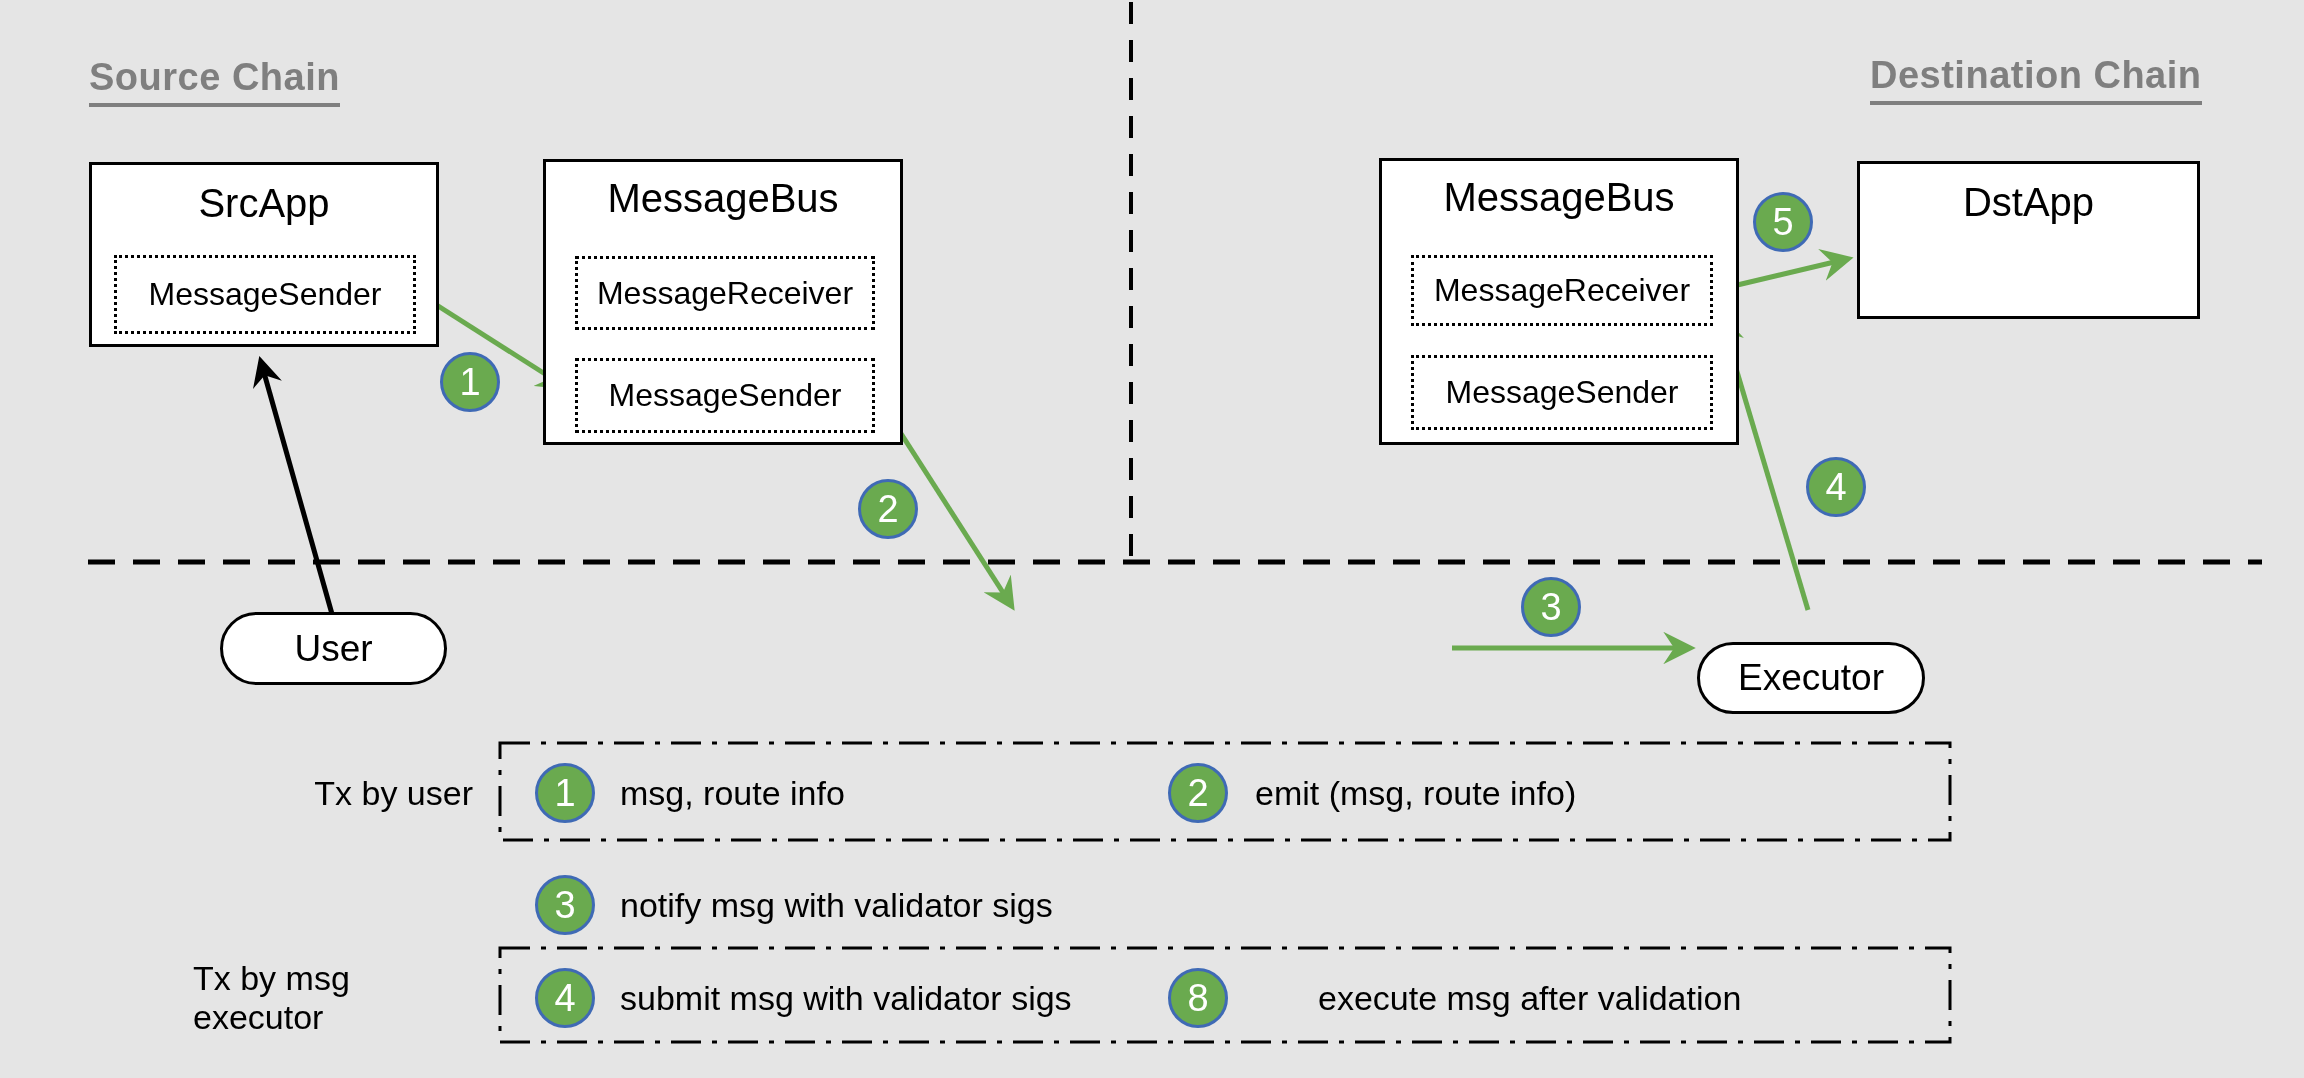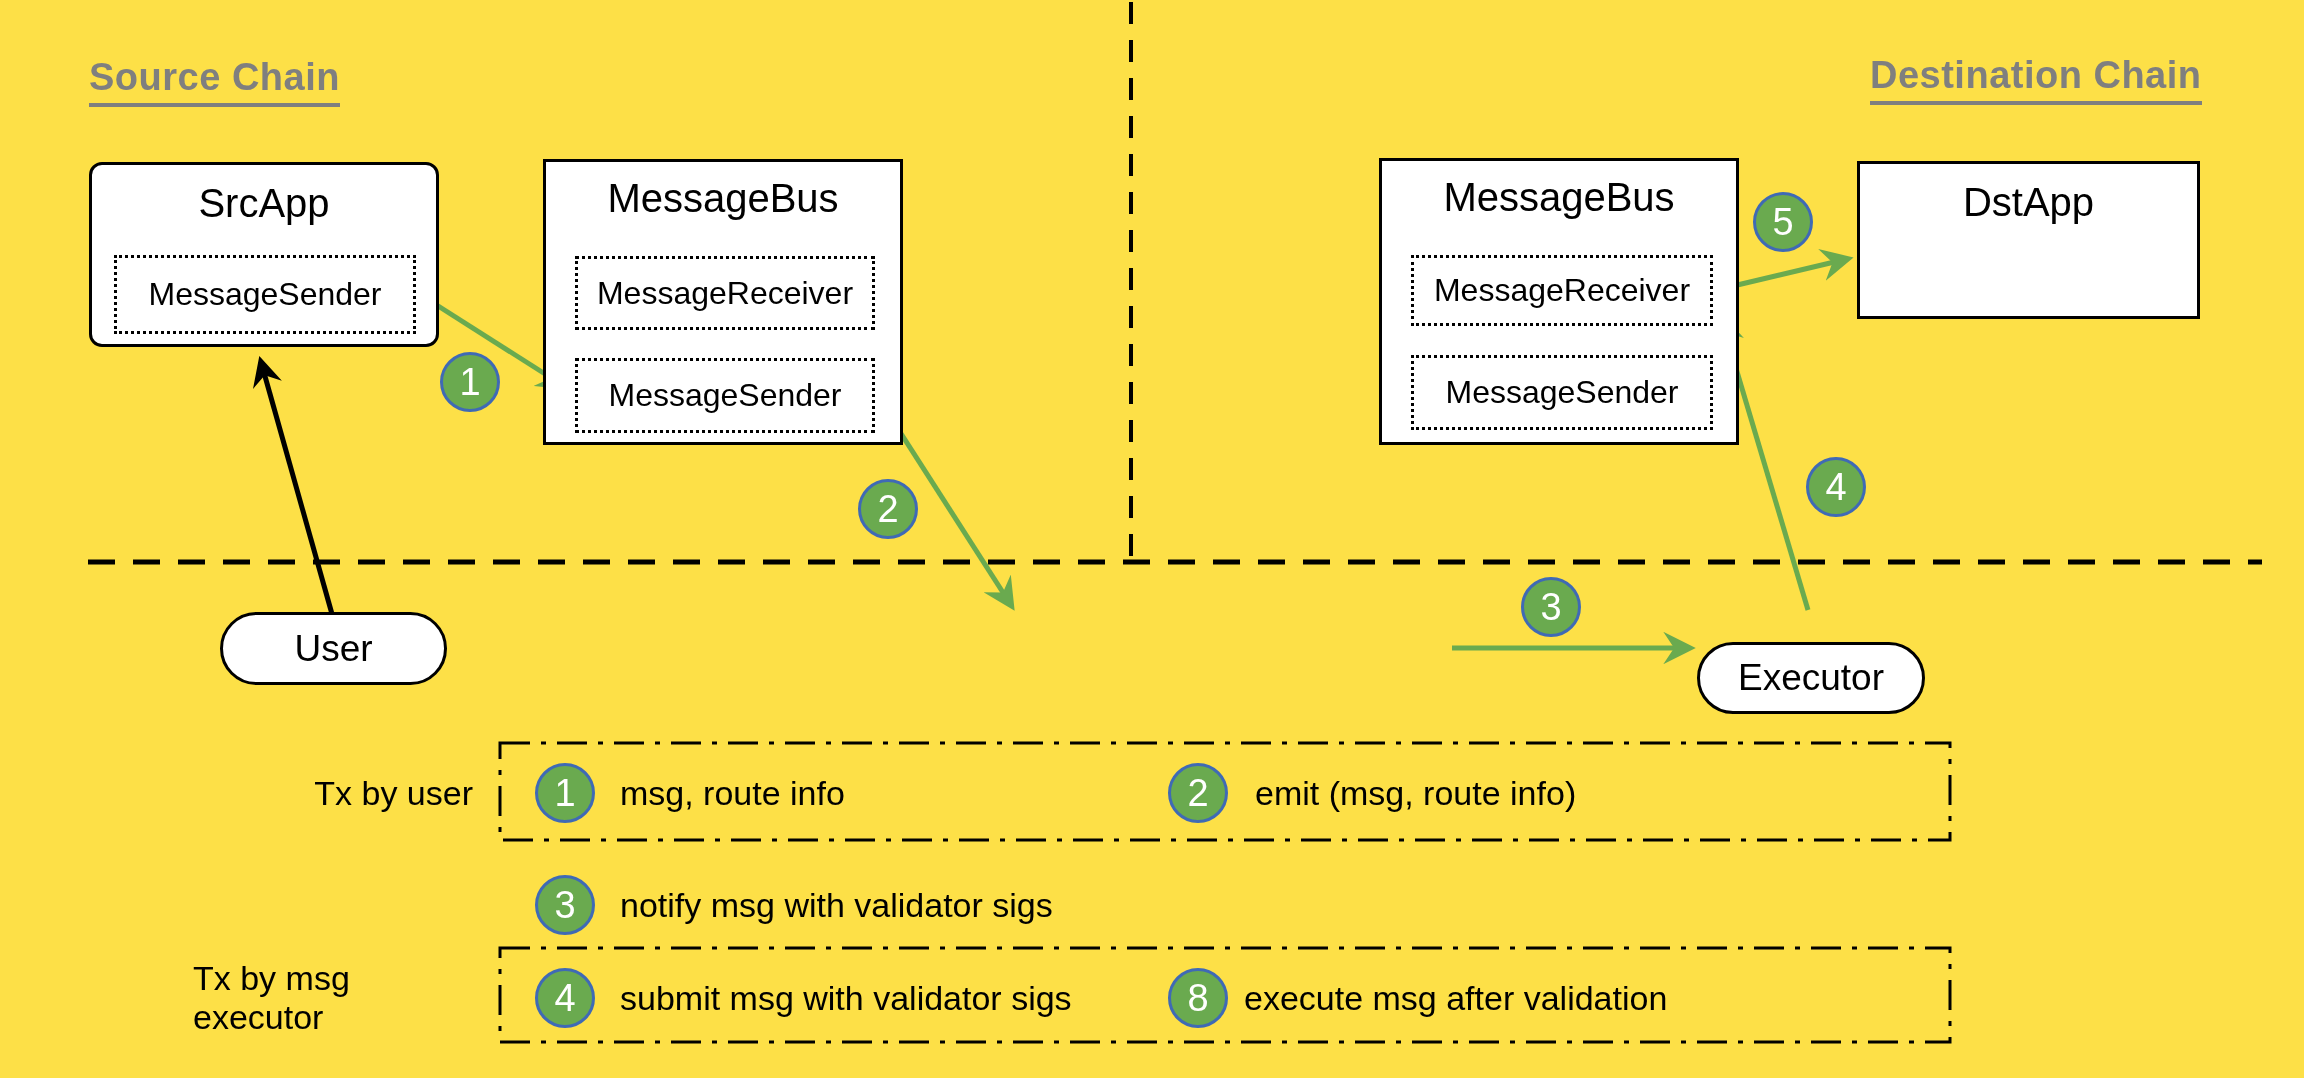--- a/index.html
+++ b/index.html
@@ -1,18 +1,18 @@
 <!DOCTYPE html>
 <html><head>
 <meta charset="utf-8">
 <style>
   * { margin:0; padding:0; box-sizing:border-box; }
   html,body { background:#ffffff; }
   #canvas {
-    position:relative; width:2304px; height:1078px; background:#fde047;
+    position:relative; width:2304px; height:1078px; background:#e5e5e5;
     font-family:"Liberation Sans", sans-serif; color:#000; overflow:hidden;
   }
   #connectors { position:absolute; left:0; top:0; width:2304px; height:1078px; z-index:1; pointer-events:none; }
   .chain-heading {
     position:absolute; z-index:2; font-size:38px; font-weight:700; color:#7f7f7f;
     border-bottom:4px solid #7f7f7f; padding-bottom:4px; letter-spacing:0.5px;
   }
   .box { position:absolute; z-index:2; border:3px solid #000; background:#fff; }
   .box-title { position:absolute; left:0; right:0; text-align:center; font-size:40px; }
   .dotted-box {
@@ -62,21 +62,21 @@
     <line x1="413" y1="290" x2="564" y2="386" stroke="#6aaa4f" stroke-width="5" marker-end="url(#mGreen)"></line>
     <line x1="875" y1="393" x2="1011" y2="605" stroke="#6aaa4f" stroke-width="5" marker-end="url(#mGreen)"></line>
     <line x1="1452" y1="648" x2="1689" y2="648" stroke="#6aaa4f" stroke-width="5" marker-end="url(#mGreen)"></line>
     <line x1="1808" y1="610" x2="1721" y2="318" stroke="#6aaa4f" stroke-width="5" marker-end="url(#mGreen)"></line>
     <line x1="1712" y1="291" x2="1847" y2="259" stroke="#6aaa4f" stroke-width="5" marker-end="url(#mGreen)"></line>
   </svg>
 
   <div class="chain-heading" style="left:89px; top:56px;">Source Chain</div>
   <div class="chain-heading" style="left:1870px; top:54px;">Destination Chain</div>
 
-  <div class="box" style="left:89px; top:162px; width:350px; height:185px;border-radius:13px;">
+  <div class="box" style="left:89px; top:162px; width:350px; height:185px;">
     <div class="box-title" style="top:16px;">SrcApp</div>
     <div class="dotted-box" style="left:22px; top:90px; width:302px; height:79px;">MessageSender</div>
   </div>
 
   <div class="box" style="left:543px; top:159px; width:360px; height:286px;">
     <div class="box-title" style="top:14px;">MessageBus</div>
     <div class="dotted-box" style="left:29px; top:94px; width:300px; height:74px;">MessageReceiver</div>
     <div class="dotted-box" style="left:29px; top:196px; width:300px; height:75px;">MessageSender</div>
   </div>
 
@@ -108,15 +108,15 @@
   <div class="badge" style="left:1168px; top:763px;">2</div>
   <div class="legend-text" style="left:1255px; top:763px;">emit (msg, route info)</div>
 
   <div class="badge" style="left:535px; top:875px;">3</div>
   <div class="legend-text" style="left:620px; top:875px;">notify msg with validator sigs</div>
 
   <div class="badge" style="left:535px; top:968px;">4</div>
   <div class="legend-text" style="left:620px; top:968px;">submit msg with validator sigs</div>
 
   <div class="badge" style="left:1168px; top:968px;">8</div>
-  <div class="legend-text" style="left:1244px; top:968px;">execute msg after validation</div>
+  <div class="legend-text" style="left:1318px; top:968px;">execute msg after validation</div>
 
 </div>
 
 </body></html>

